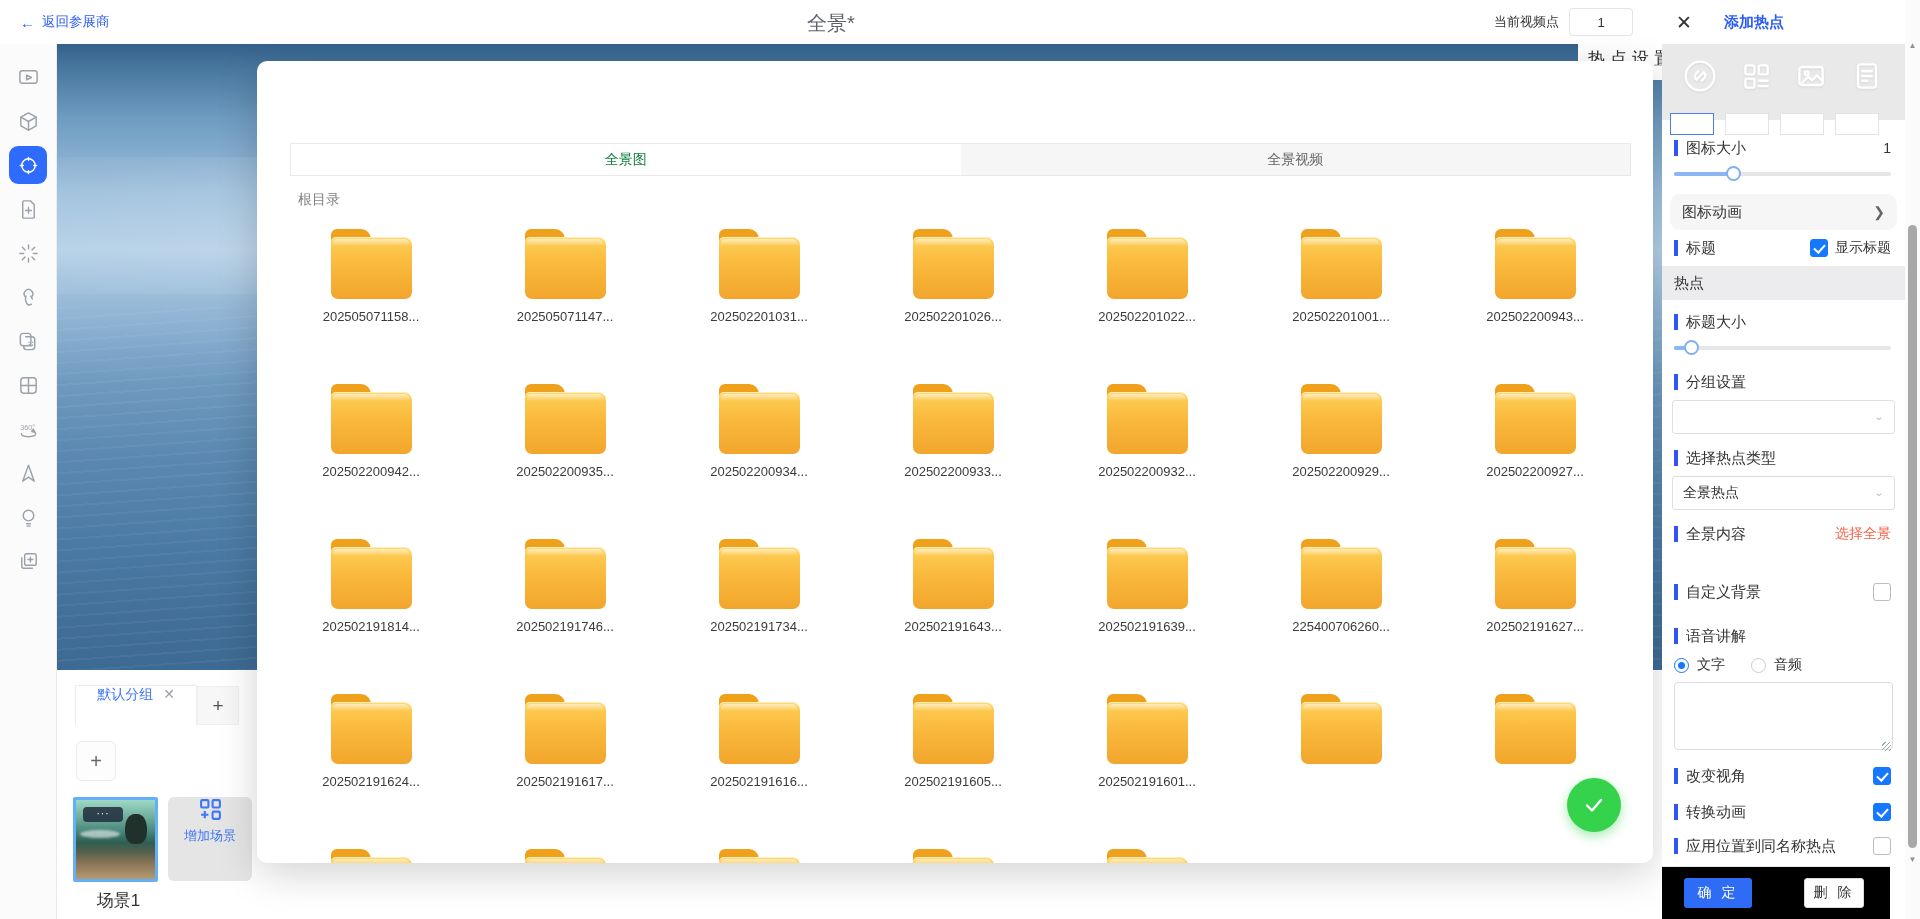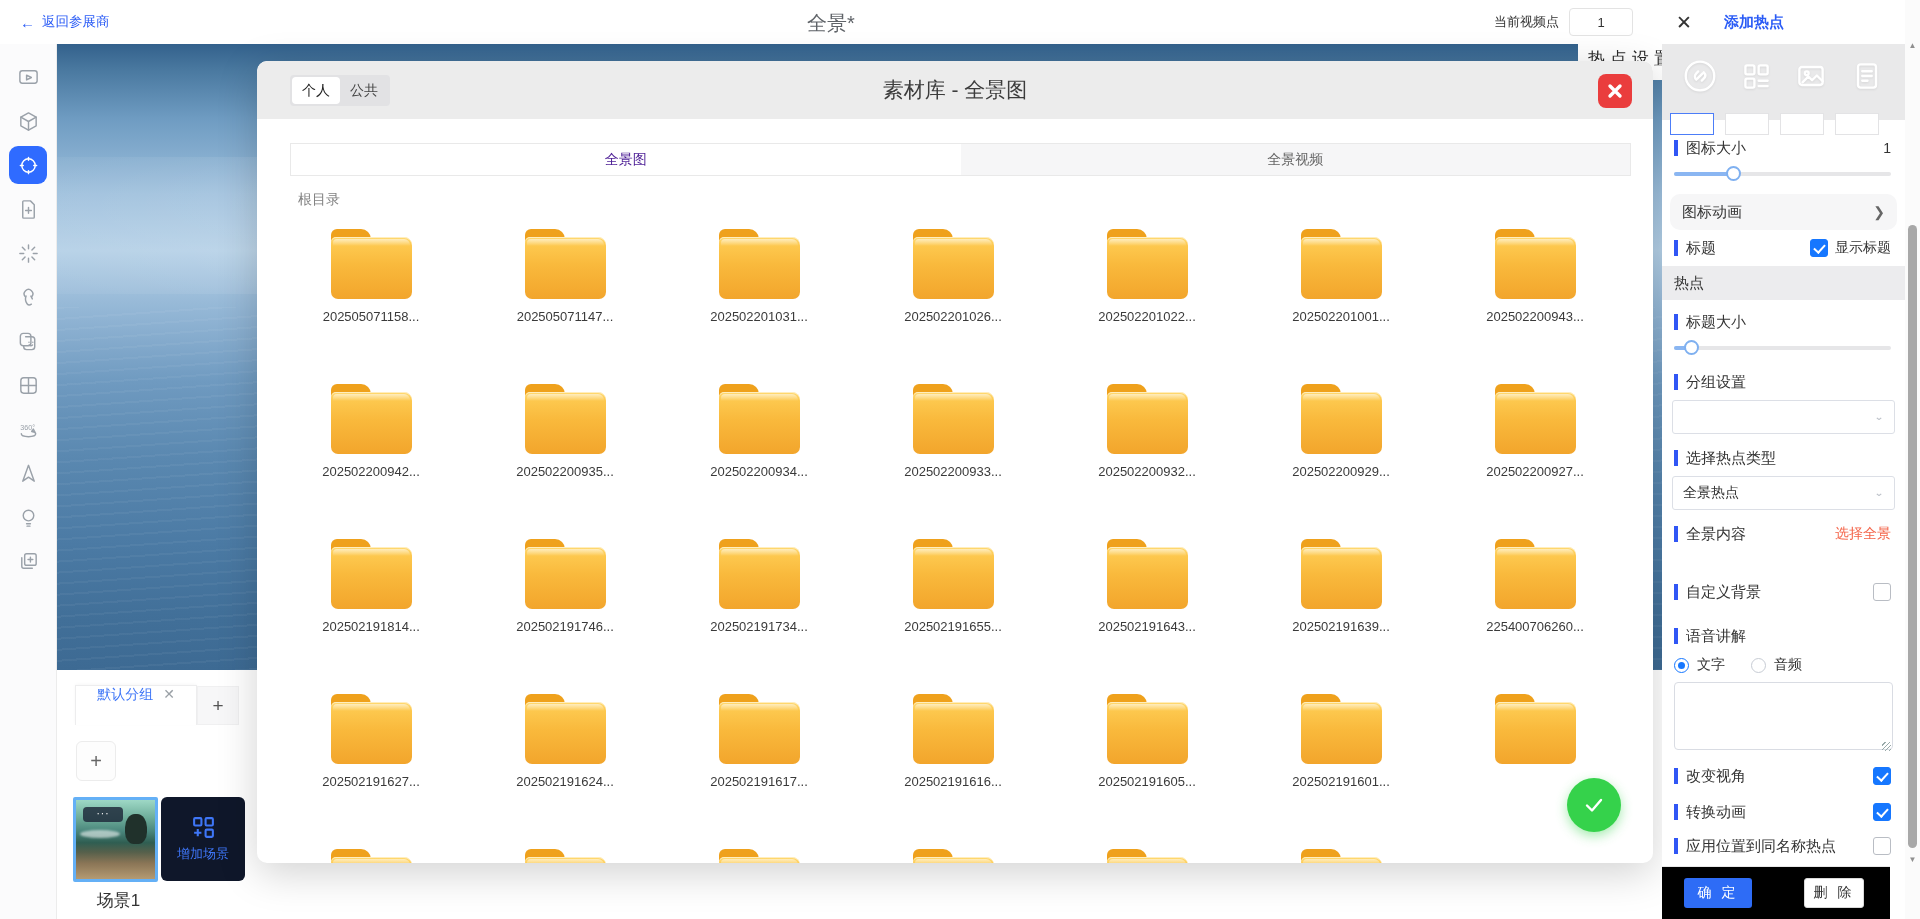--- a/index.html
+++ b/index.html
@@ -56,43 +56,43 @@
     border-radius:2px; cursor:pointer; overflow:hidden;
     background:linear-gradient(180deg,#9ed8c6 0%,#6fae9b 22%,#49857b 40%,#2f5e52 54%,#56604b 66%,#8a7556 80%,#b49a72 100%); }
   .scene-thumb .figure { position:absolute; right:8px; top:14px; width:22px; height:30px; border-radius:45% 45% 40% 40%;
     background:#20312b; }
   .scene-thumb .splash { position:absolute; left:4px; top:30px; width:40px; height:8px; border-radius:50%;
     background:rgba(255,255,255,.55); filter:blur(1px); }
   .scene-badge { position:absolute; left:7px; top:7px; width:40px; height:15px; border-radius:4px;
     background:rgba(32,44,60,.85); color:#fff; font-size:10px; line-height:13px; text-align:center;
     letter-spacing:1px; cursor:pointer; }
   .scene-name { position:absolute; left:16px; top:219px; width:91px; text-align:center; font-size:17px; color:#333; }
-  .add-scene { position:absolute; left:104px; top:127px; width:84px; height:84px; background:#0f172a;
-    border-radius:6px; display:flex; flex-direction:column; align-items:center; justify-content:center; gap:5px; cursor:pointer; }
+  .add-scene { position:absolute; left:111px; top:127px; width:84px; height:84px; background:#e5e5e5;
+    border-radius:6px; display:flex; flex-direction:column; align-items:center; gap:5px; cursor:pointer; }
   .add-scene svg { width:25px; height:25px; stroke:#3e76f7; fill:none; stroke-width:2; }
   .add-scene span { color:#3e76f7; font-size:13px; }
 
   
   .modal { position:absolute; left:257px; top:61px; width:1396px; height:802px; background:#fff;
     border-radius:10px; box-shadow:0 10px 40px rgba(0,0,0,.18); z-index:20; overflow:hidden; }
   .modal-header { position:relative; height:58px; background:#ececec; border-radius:10px 10px 0 0; }
   .seg { position:absolute; left:33px; top:14px; height:31px; background:#e2e2e4; border-radius:4px;
     display:flex; padding:2px; }
   .seg .seg-btn { min-width:44px; padding:0 10px; display:flex; align-items:center; justify-content:center;
     font-size:14px; color:#444; border-radius:4px; cursor:pointer; }
   .seg .seg-btn.active { background:#fff; color:#222; }
   .modal-title { position:absolute; left:0; right:0; top:15px; text-align:center; font-size:21px; color:#3c3c3c; }
   .modal-close { position:absolute; right:21px; top:13px; width:34px; height:34px; background:#ea3d3d;
     border-radius:8px; display:flex; align-items:center; justify-content:center; cursor:pointer; }
   .modal-close svg { width:16px; height:16px; stroke:#fff; stroke-width:3.4; stroke-linecap:round; }
   .lib-tabs { position:absolute; left:33px; top:82px; width:1341px; height:33px; display:flex;
     border:1px solid #e9e9e9; font-size:14px; }
   .lib-tab { flex:1; display:flex; align-items:center; justify-content:center; cursor:pointer;
     background:#f6f6f7; color:#666; }
-  .lib-tab.active { background:#fff; color:#4c1d95; }
+  .lib-tab.active { background:#fff; color:#15803d; }
   .breadcrumb { position:absolute; left:41px; top:130px; font-size:14px; color:#828282; }
   .folder-grid { position:absolute; left:17px; top:168px; width:1362px; height:634px; overflow:hidden;
     display:flex; flex-wrap:wrap; align-content:flex-start; }
   .folder-item { width:194px; height:155px; display:flex; flex-direction:column; align-items:center; cursor:pointer; }
   .folder-ico { position:relative; width:81px; height:70px; margin-top:0; }
   .folder-ico .ftab { position:absolute; left:0; top:0; width:40px; height:18px; background:#efa11c;
     border-radius:6px 10px 0 0; }
   .folder-ico .fbody { position:absolute; left:0; top:8px; width:81px; height:62px; border-radius:5px 8px 7px 7px;
     background:linear-gradient(180deg,#ffda73 0%,#fdc84e 14%,#f9b93c 45%,#f2a52c 100%);
     box-shadow:inset 0 1px 0 rgba(255,255,255,.55); }
@@ -286,32 +286,20 @@
       <rect x="3" y="3" width="7" height="7" rx="1"></rect>
       <rect x="14" y="3" width="7" height="7" rx="1"></rect>
       <rect x="14" y="14" width="7" height="7" rx="1"></rect>
       <path d="M6.5 13.5v7 M3 17h7"></path>
     </svg>
     <span>增加场景</span>
   </div>
 </div>
 
 <div class="modal">
-  <div class="modal-header">
-    <div class="seg" id="segTabs">
-        <div class="seg-btn active">个人</div>
-        <div class="seg-btn">公共</div>
-      </div>
-    <div class="modal-title">素材库 - 全景图</div>
-    <div class="modal-close">
-      <svg viewBox="0 0 16 16">
-          <path d="M3 3l10 10M13 3L3 13"></path>
-        </svg>
-    </div>
-  </div>
   <div class="lib-tabs" id="libTabs">
       <div class="lib-tab active">全景图</div>
       <div class="lib-tab">全景视频</div>
     </div>
   <div class="breadcrumb">根目录</div>
   <div class="folder-grid" id="folderGrid">
       <div class="folder-item">
         <div class="folder-ico">
           <div class="ftab"></div>
           <div class="fbody"></div>
@@ -422,27 +410,20 @@
           <div class="fbody"></div>
         </div>
         <div class="folder-name">202502191746...</div>
       </div>
       <div class="folder-item">
         <div class="folder-ico">
           <div class="ftab"></div>
           <div class="fbody"></div>
         </div>
         <div class="folder-name">202502191734...</div>
-      </div>
-      <div class="folder-item">
-        <div class="folder-ico">
-          <div class="ftab"></div>
-          <div class="fbody"></div>
-        </div>
-        <div class="folder-name">202502191655...</div>
       </div>
       <div class="folder-item">
         <div class="folder-ico">
           <div class="ftab"></div>
           <div class="fbody"></div>
         </div>
         <div class="folder-name">202502191643...</div>
       </div>
       <div class="folder-item">
         <div class="folder-ico">

